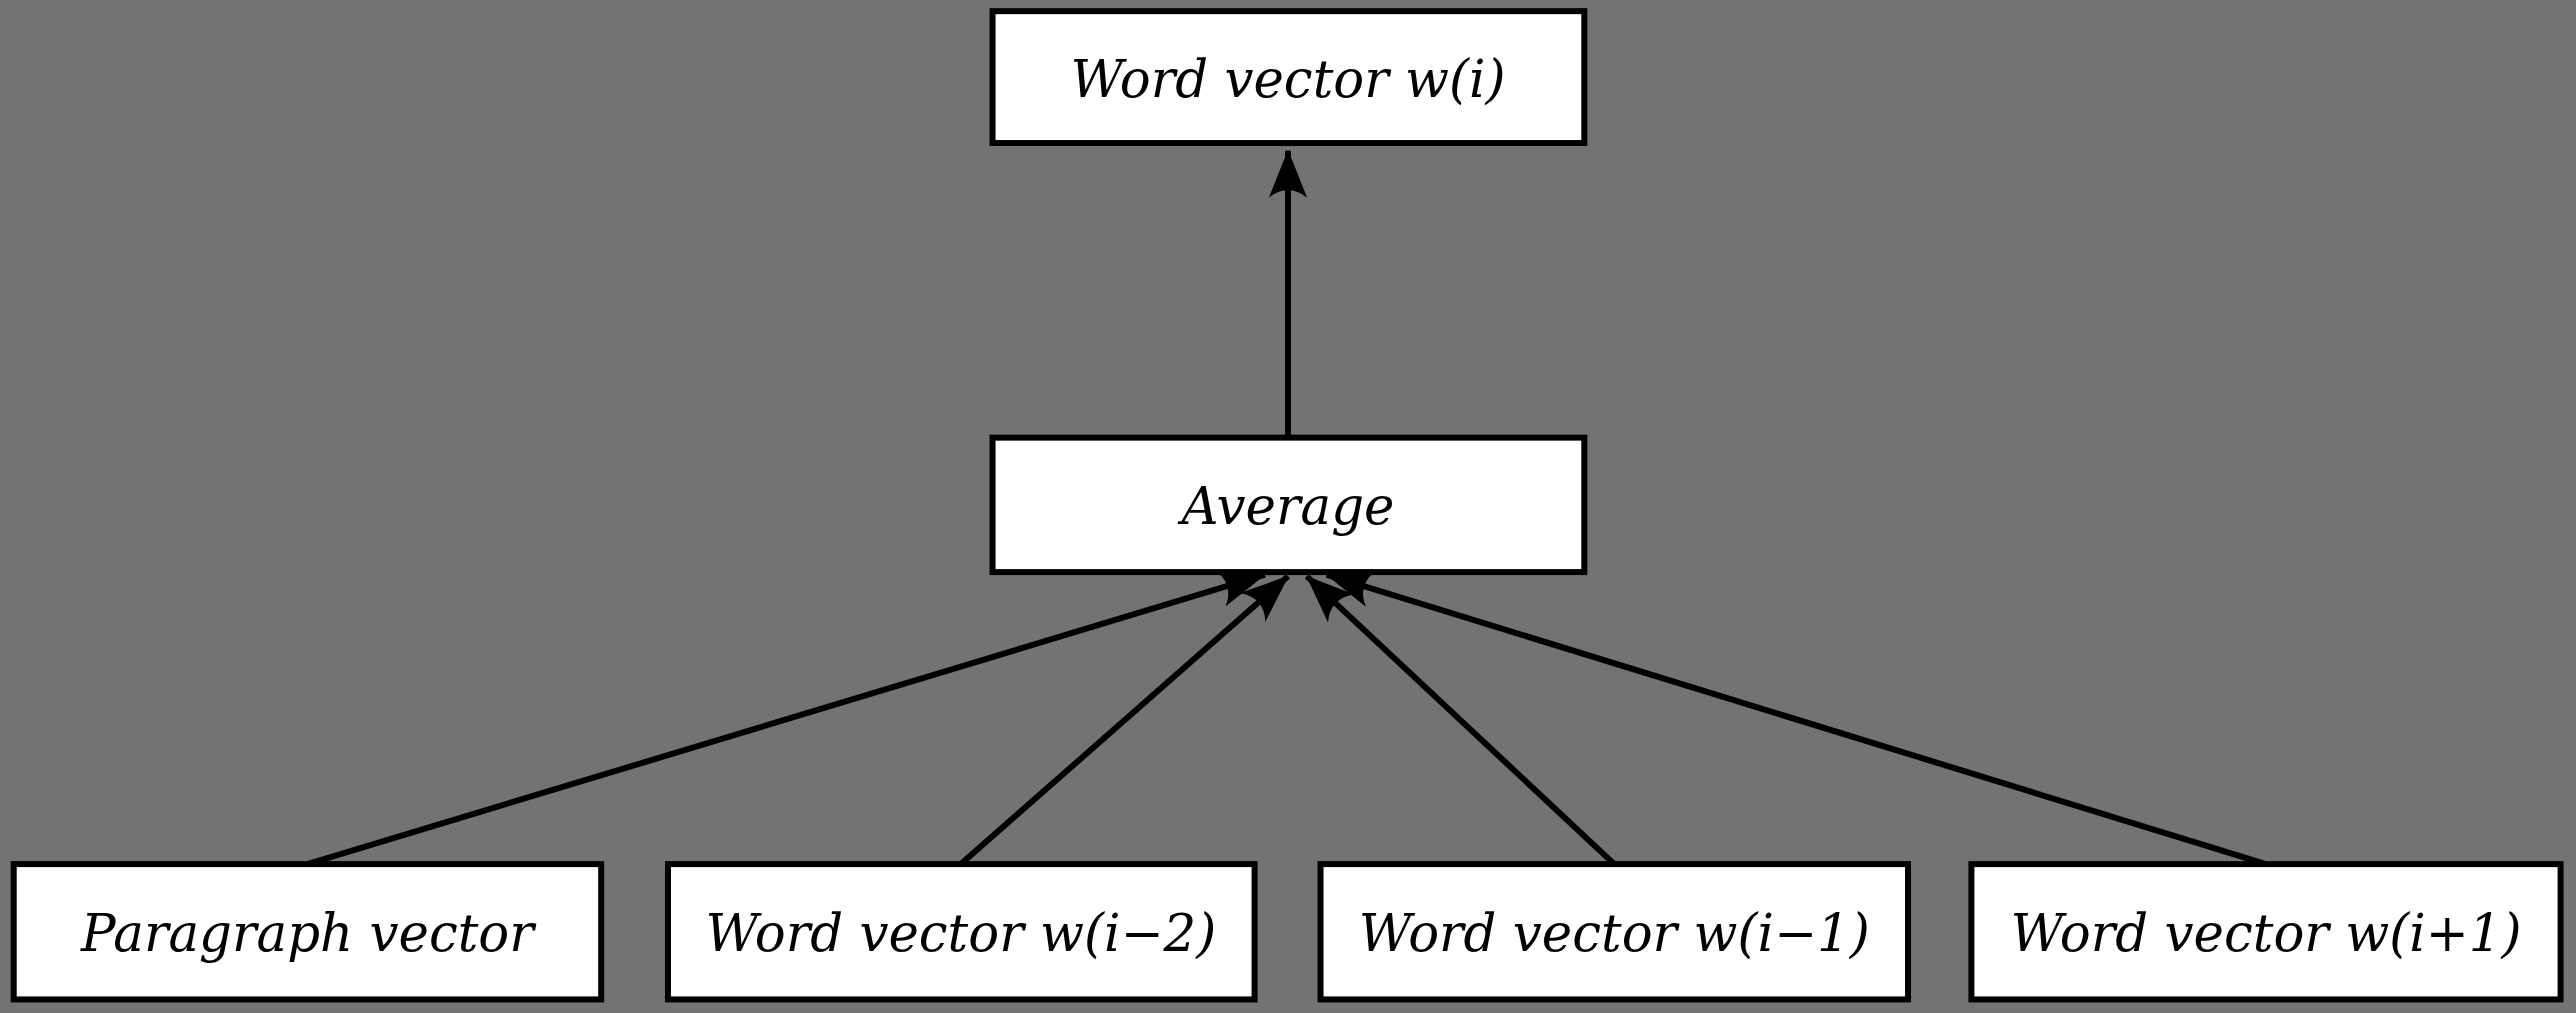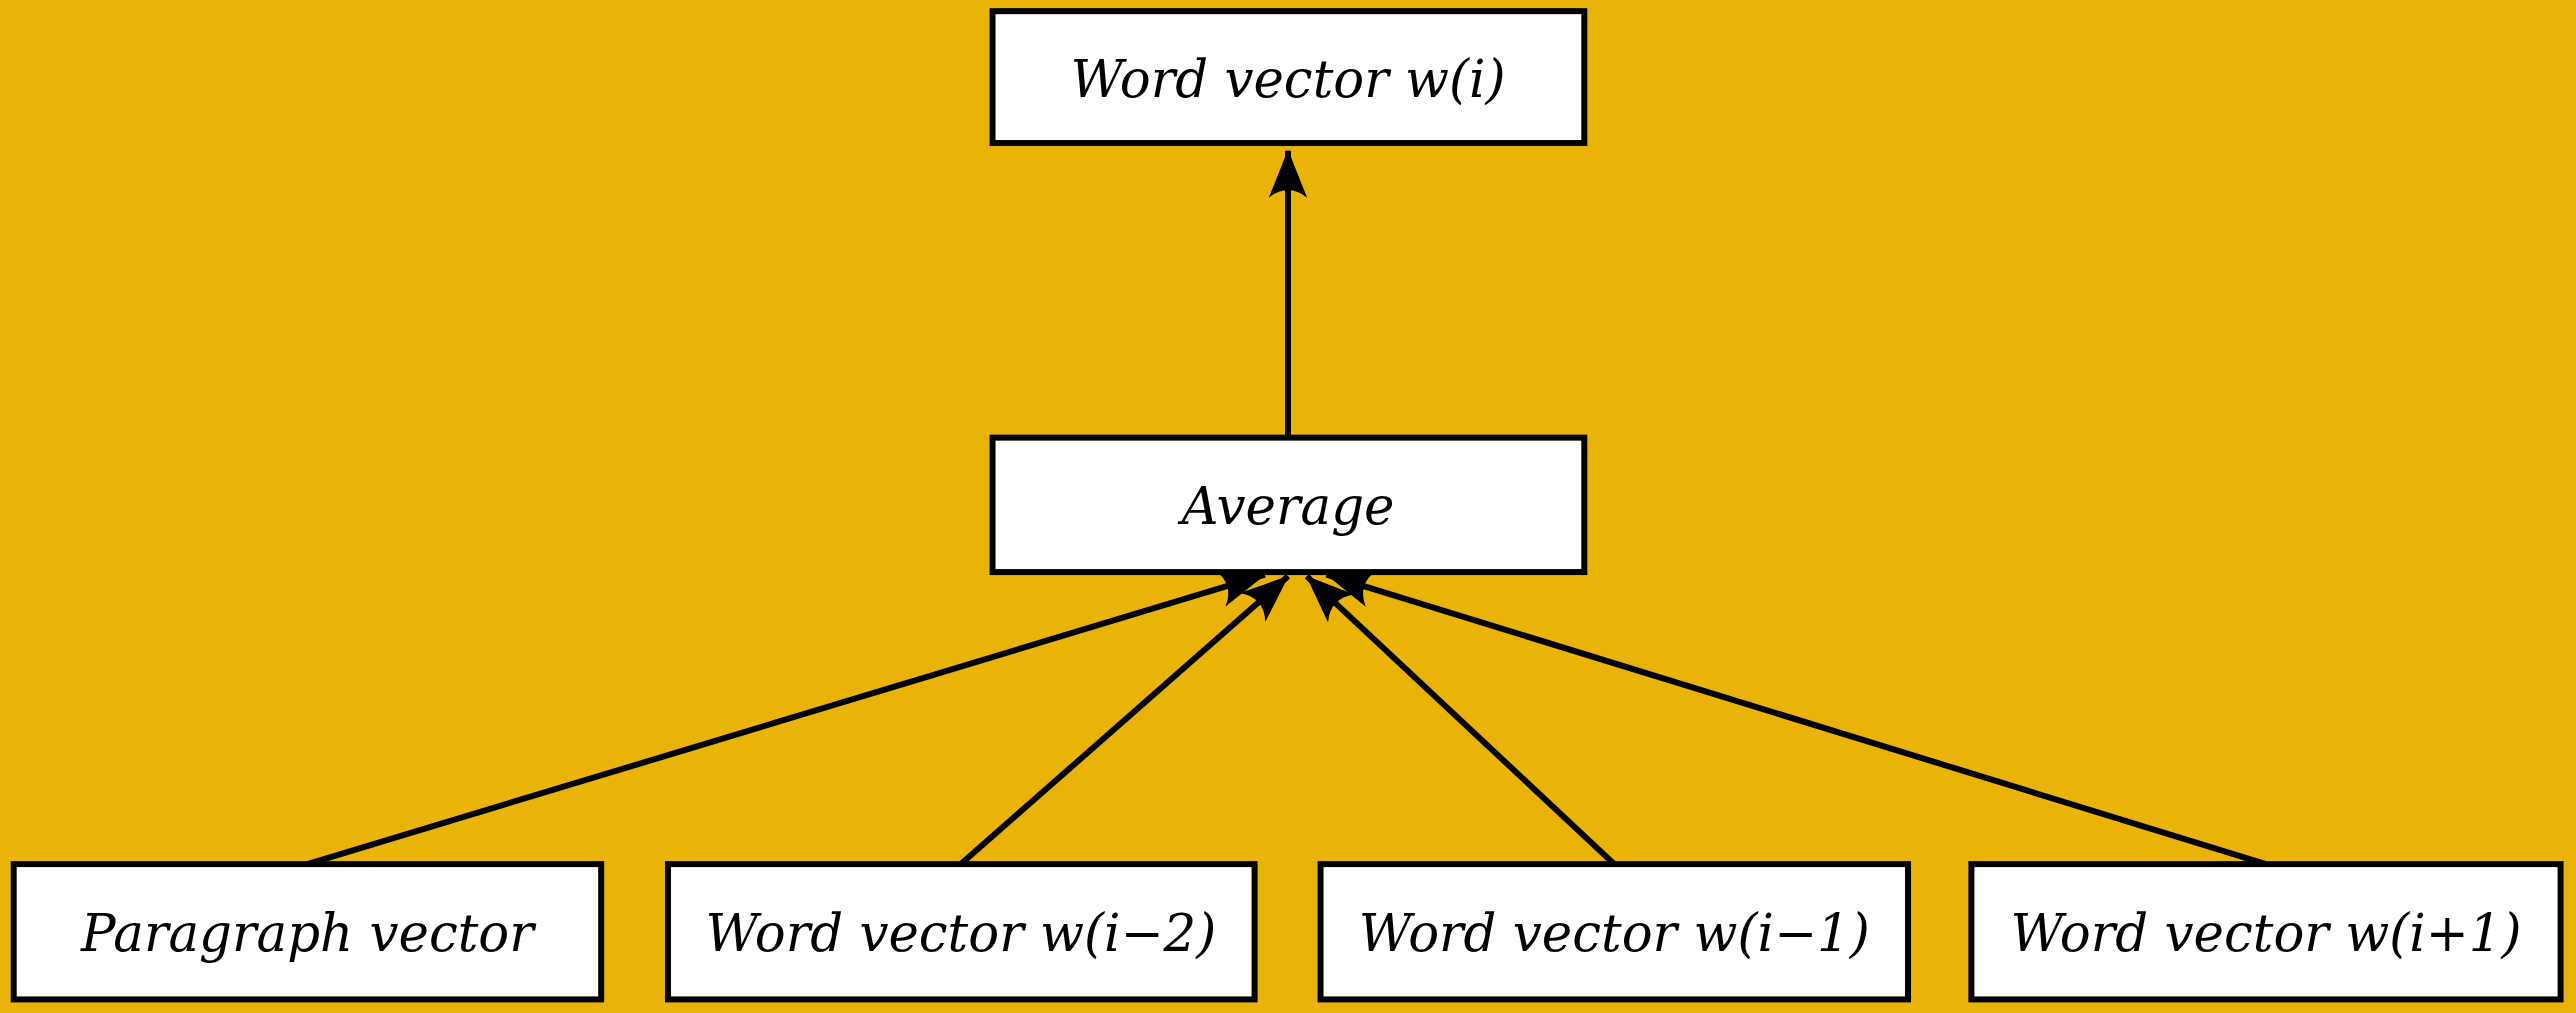--- a/index.html
+++ b/index.html
@@ -4,21 +4,21 @@
 <style>
   html, body {
     margin: 0;
     padding: 0;
     background: #ffffff;
   }
   .canvas {
     position: relative;
     width: 2576px;
     height: 1014px;
-    background: #eab308;
+    background: #737373;
     font-family: "DejaVu Serif", serif;
   }
   svg.diagram {
     display: block;
     width: 2576px;
     height: 1014px;
   }
   .node-box {
     fill: #ffffff;
     stroke: #000000;

